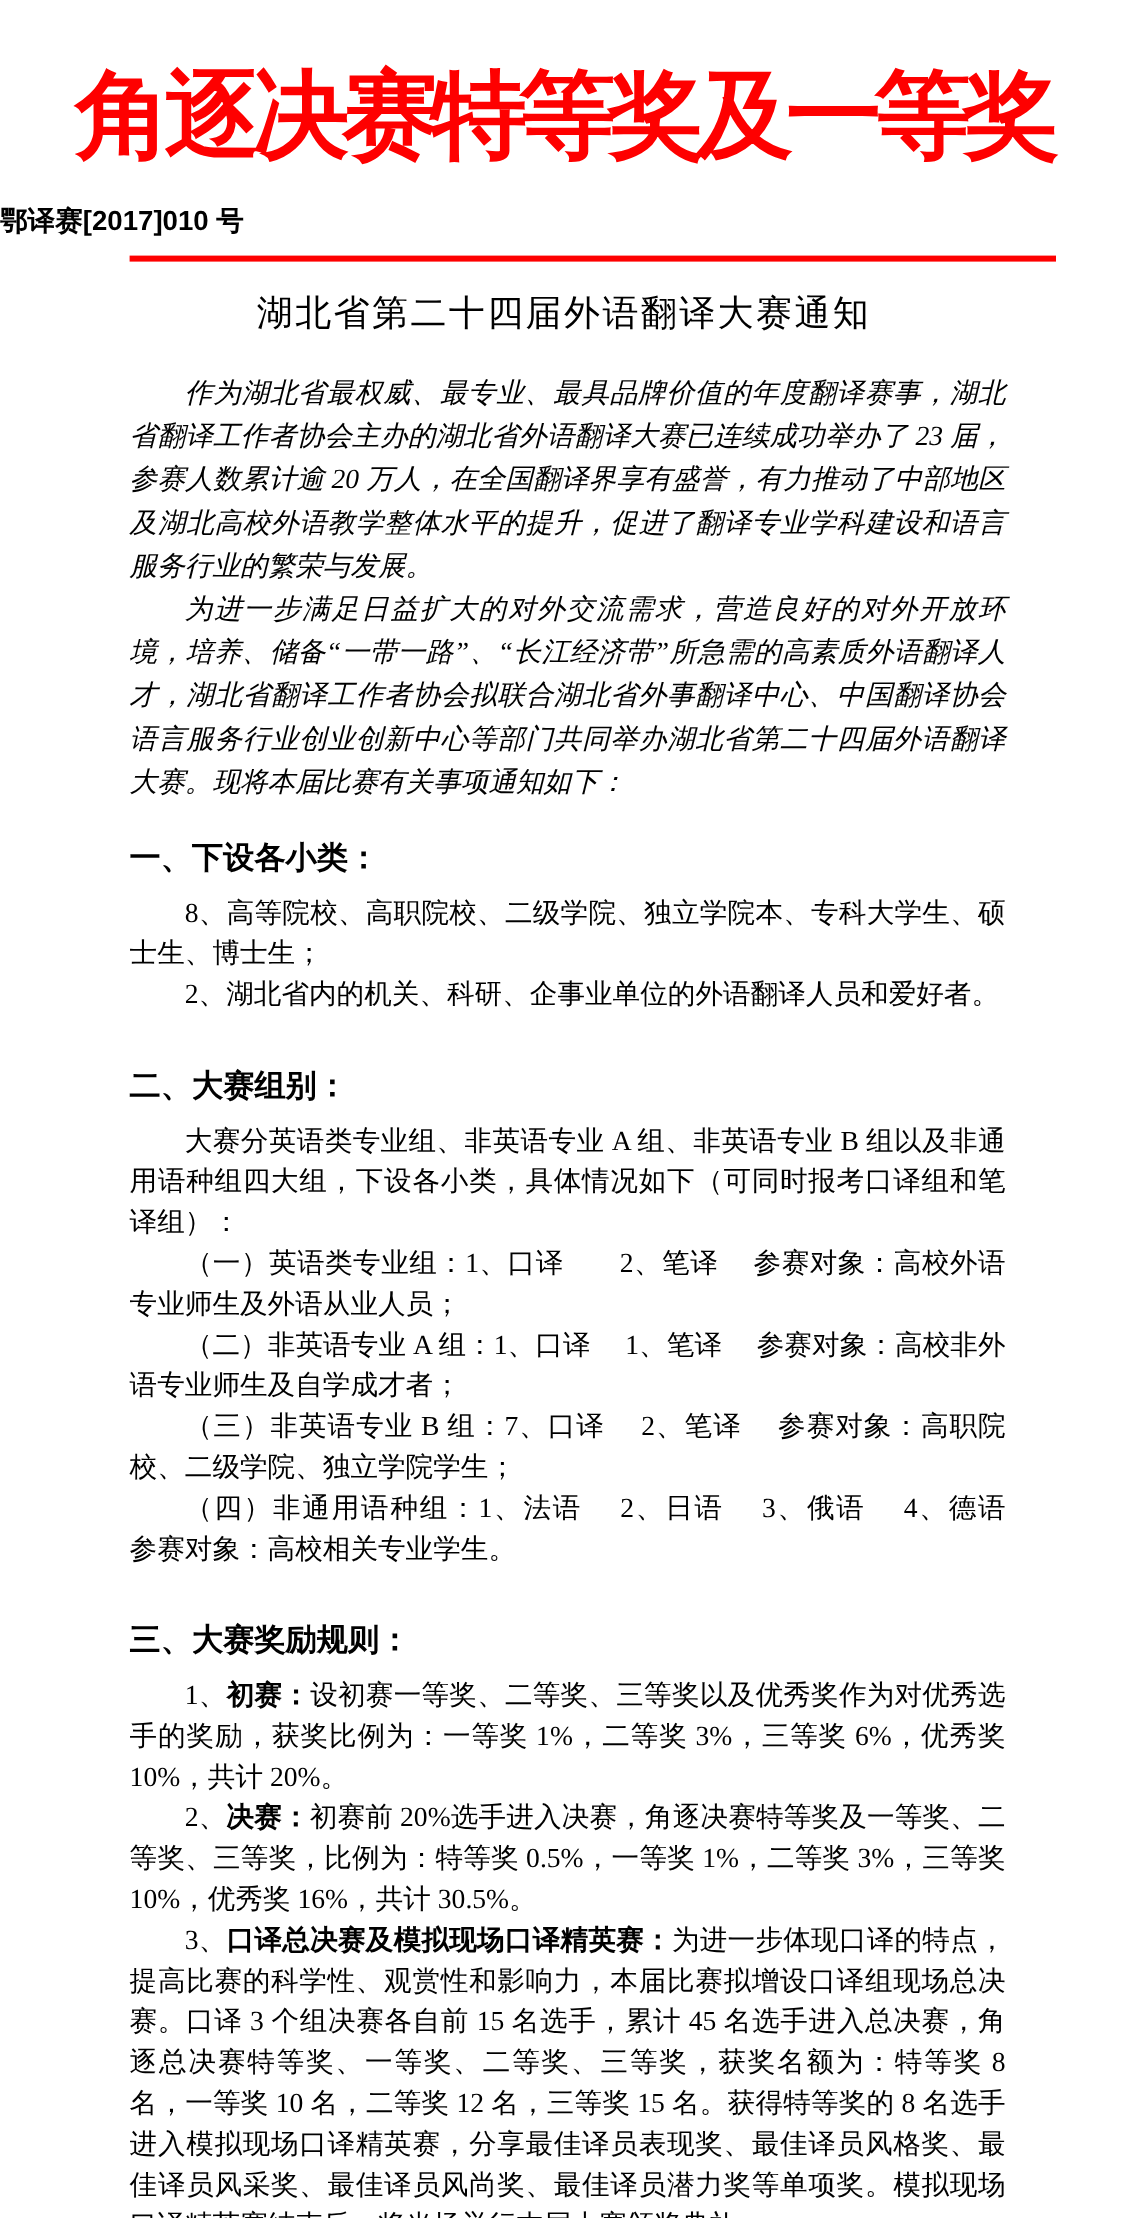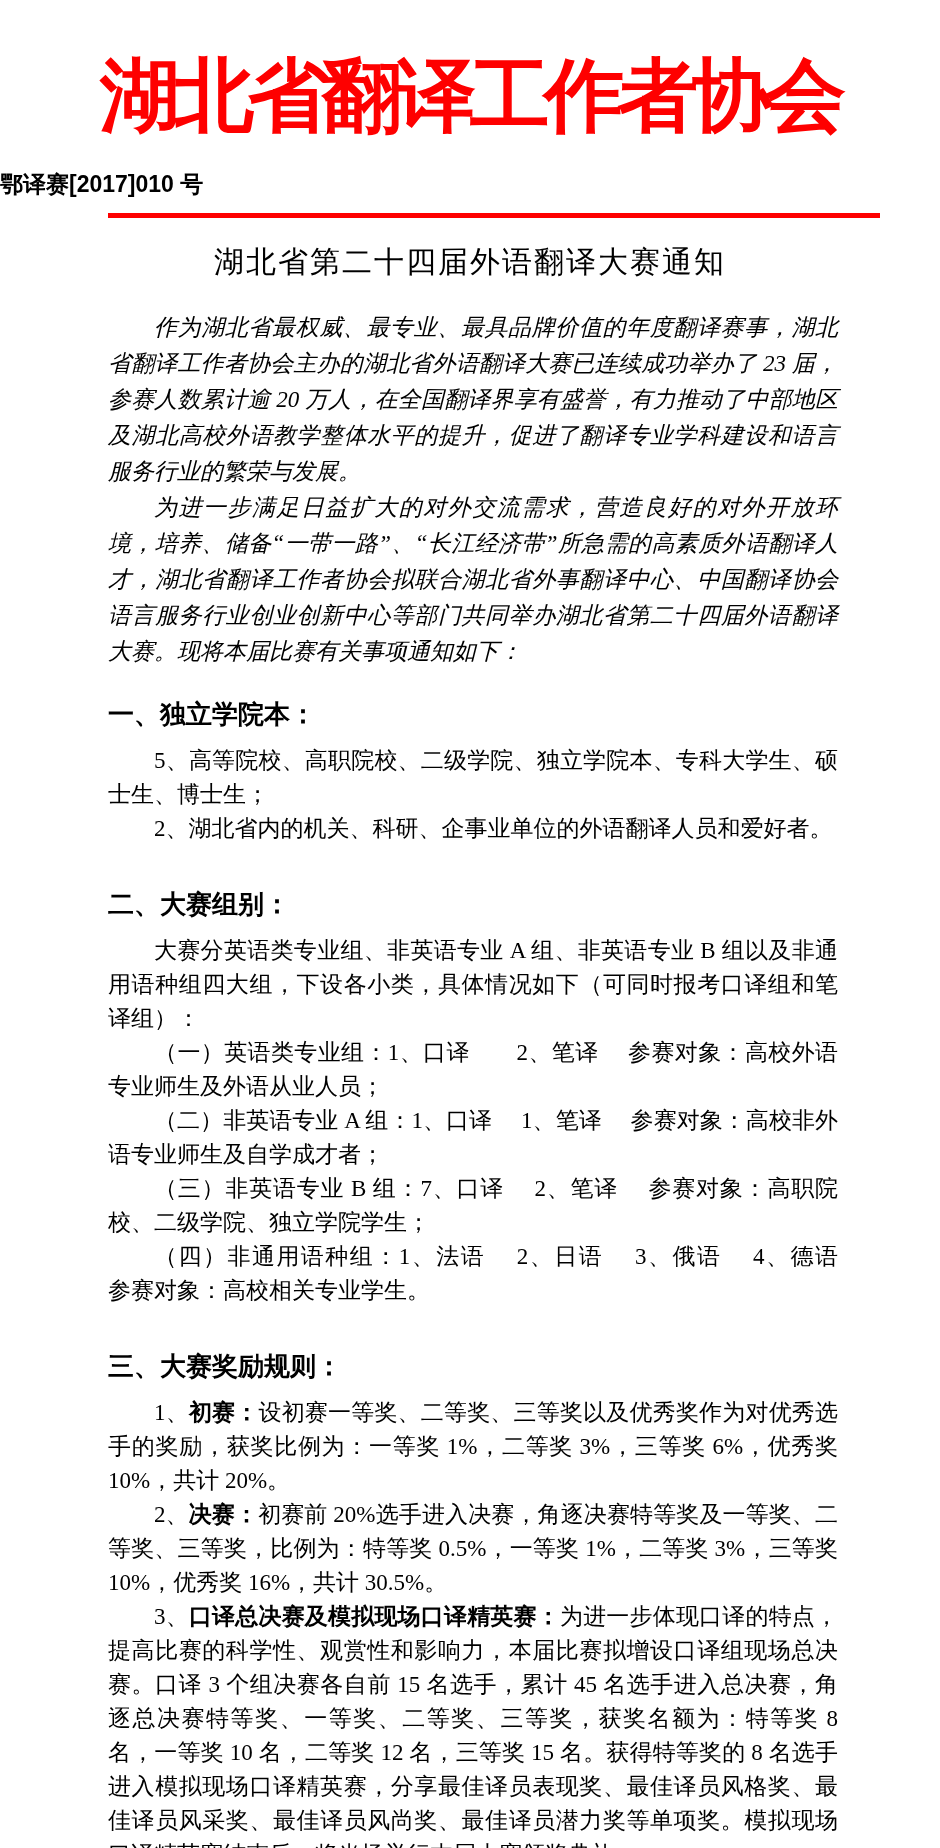--- a/index.html
+++ b/index.html
@@ -82,35 +82,35 @@
     line-height:34px;
     text-indent:2em;
   }
   .lead{font-weight:bold;}
 </style>
 </head>
 <body>
 
 <div class="page">
 
-  <div class="org-name">湖北省翻译工作者协会</div>
+  <div class="org-name">角逐决赛特等奖及一等奖</div>
 
   <div class="doc-number">鄂译赛[2017]010 号</div>
 
   <div class="red-rule"></div>
 
   <h1 class="doc-title">湖北省第二十四届外语翻译大赛通知</h1>
 
   <div class="text">
 
     <p class="intro-p first">作为湖北省最权威、最专业、最具品牌价值的年度翻译赛事，湖北省翻译工作者协会主办的湖北省外语翻译大赛已连续成功举办了 23 届，参赛人数累计逾 20 万人，在全国翻译界享有盛誉，有力推动了中部地区及湖北高校外语教学整体水平的提升，促进了翻译专业学科建设和语言服务行业的繁荣与发展。</p>
     <p class="intro-p">为进一步满足日益扩大的对外交流需求，营造良好的对外开放环境，培养、储备“一带一路”、“长江经济带”所急需的高素质外语翻译人才，湖北省翻译工作者协会拟联合湖北省外事翻译中心、中国翻译协会语言服务行业创业创新中心等部门共同举办湖北省第二十四届外语翻译大赛。现将本届比赛有关事项通知如下：</p>
 
-    <h2 class="sec-h first">一、独立学院本：</h2>
-    <p class="sec-p">5、高等院校、高职院校、二级学院、独立学院本、专科大学生、硕士生、博士生；</p>
+    <h2 class="sec-h first">一、下设各小类：</h2>
+    <p class="sec-p">8、高等院校、高职院校、二级学院、独立学院本、专科大学生、硕士生、博士生；</p>
     <p class="sec-p">2、湖北省内的机关、科研、企事业单位的外语翻译人员和爱好者。</p>
 
     <h2 class="sec-h">二、大赛组别：</h2>
     <p class="sec-p">大赛分英语类专业组、非英语专业 A 组、非英语专业 B 组以及非通用语种组四大组，下设各小类，具体情况如下（可同时报考口译组和笔译组）：</p>
     <p class="sec-p">（一）英语类专业组：1、口译　　2、笔译　 参赛对象：高校外语专业师生及外语从业人员；</p>
     <p class="sec-p">（二）非英语专业 A 组：1、口译　 1、笔译　 参赛对象：高校非外语专业师生及自学成才者；</p>
     <p class="sec-p">（三）非英语专业 B 组：7、口译　 2、笔译　 参赛对象：高职院校、二级学院、独立学院学生；</p>
     <p class="sec-p">（四）非通用语种组：1、法语　 2、日语　 3、俄语　 4、德语　 参赛对象：高校相关专业学生。</p>
 
     <h2 class="sec-h">三、大赛奖励规则：</h2>

